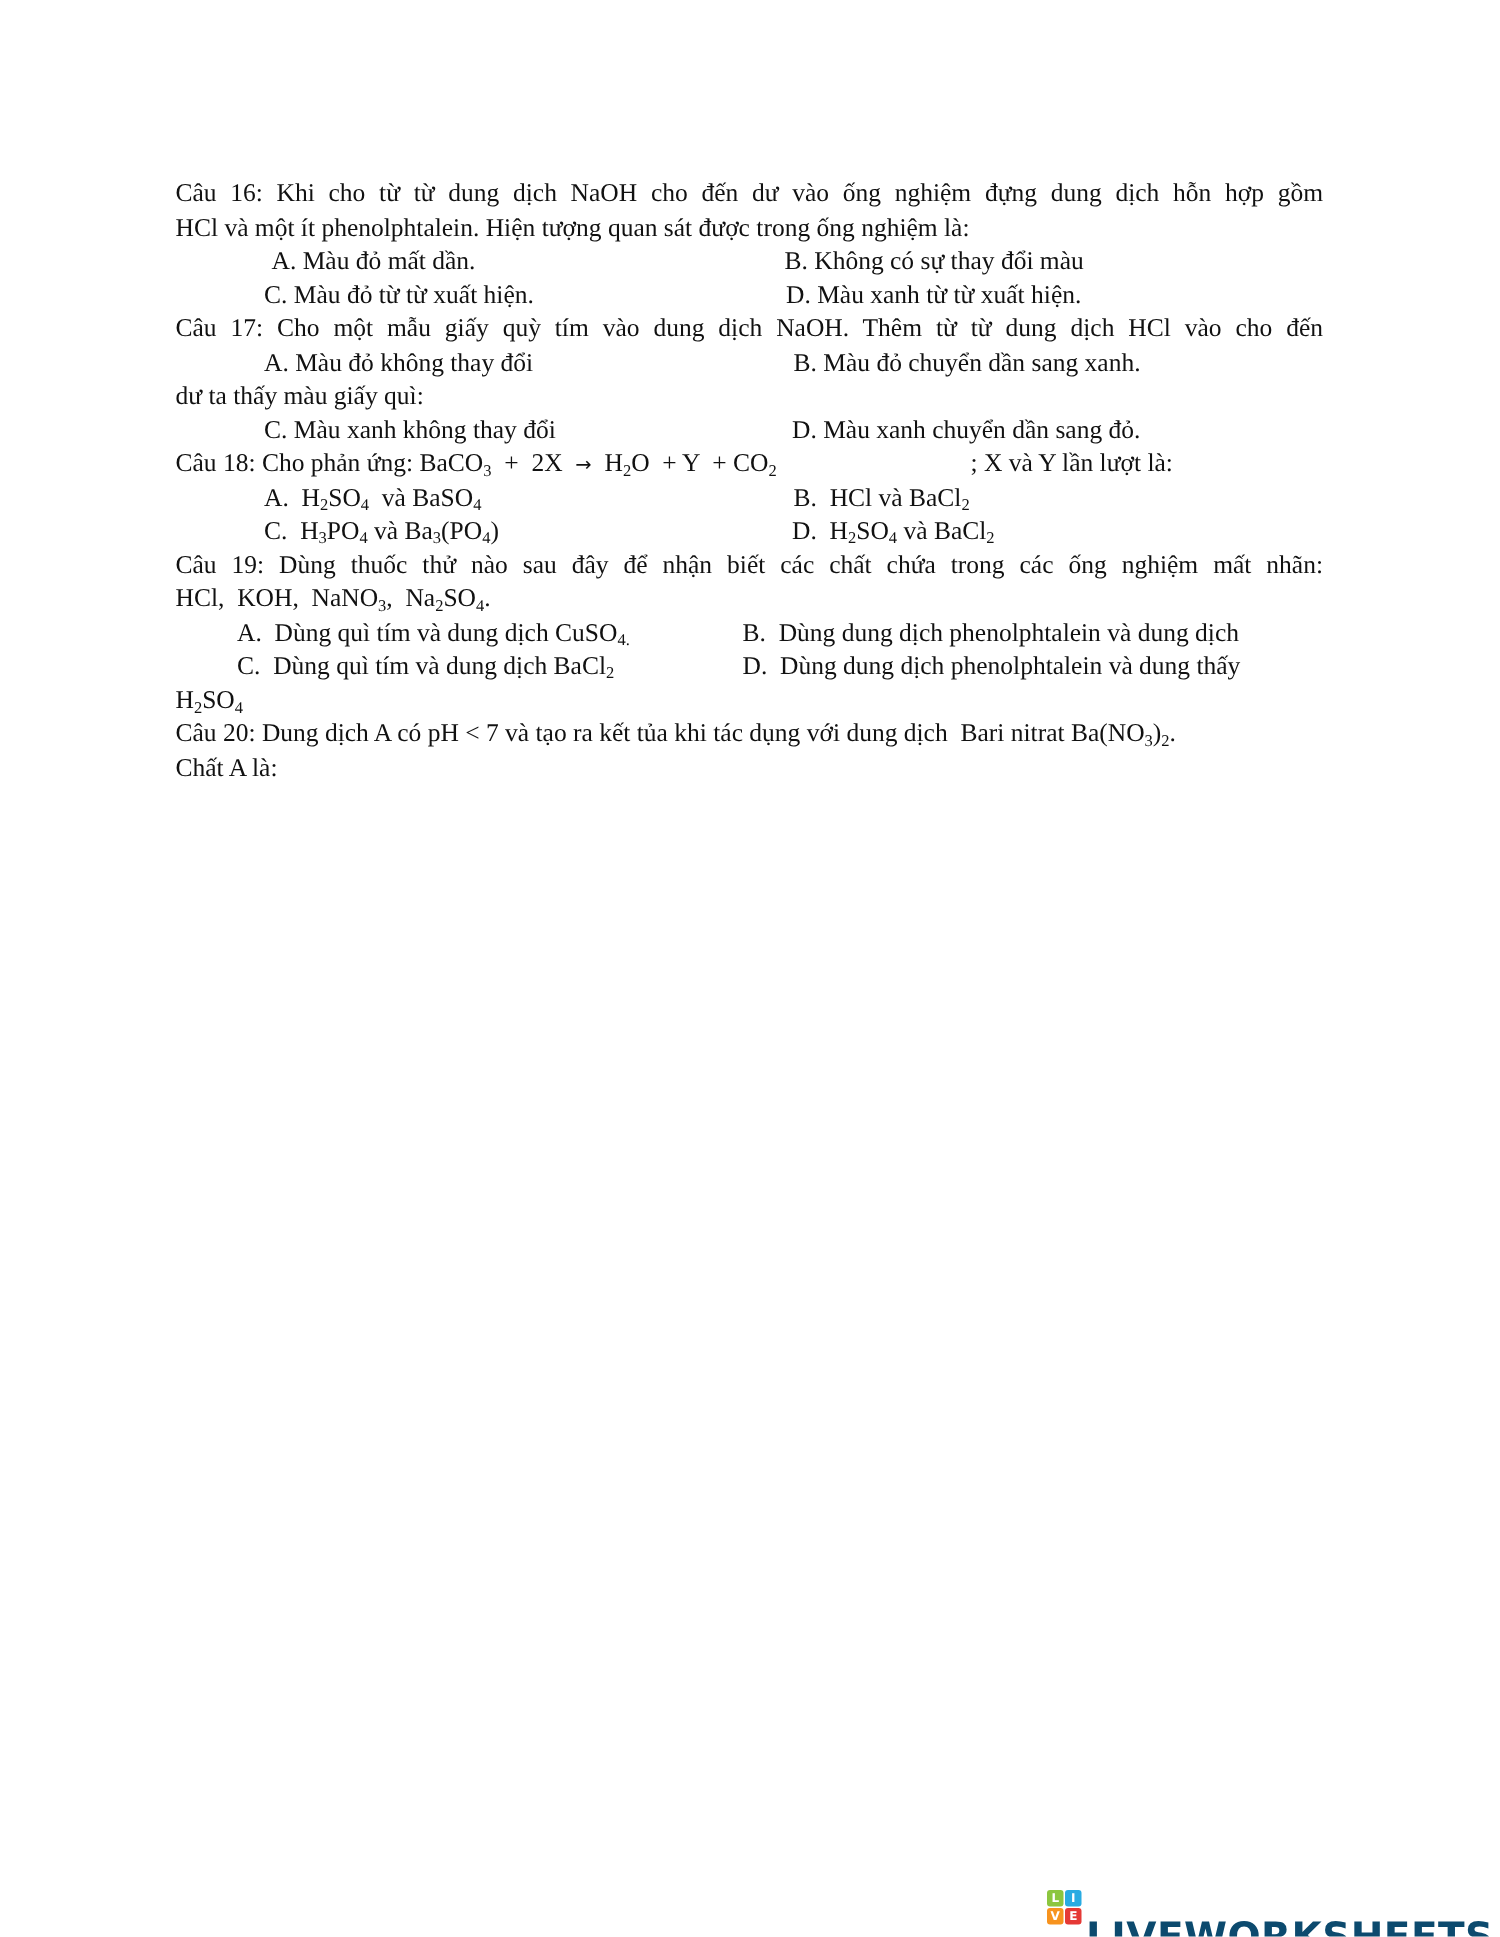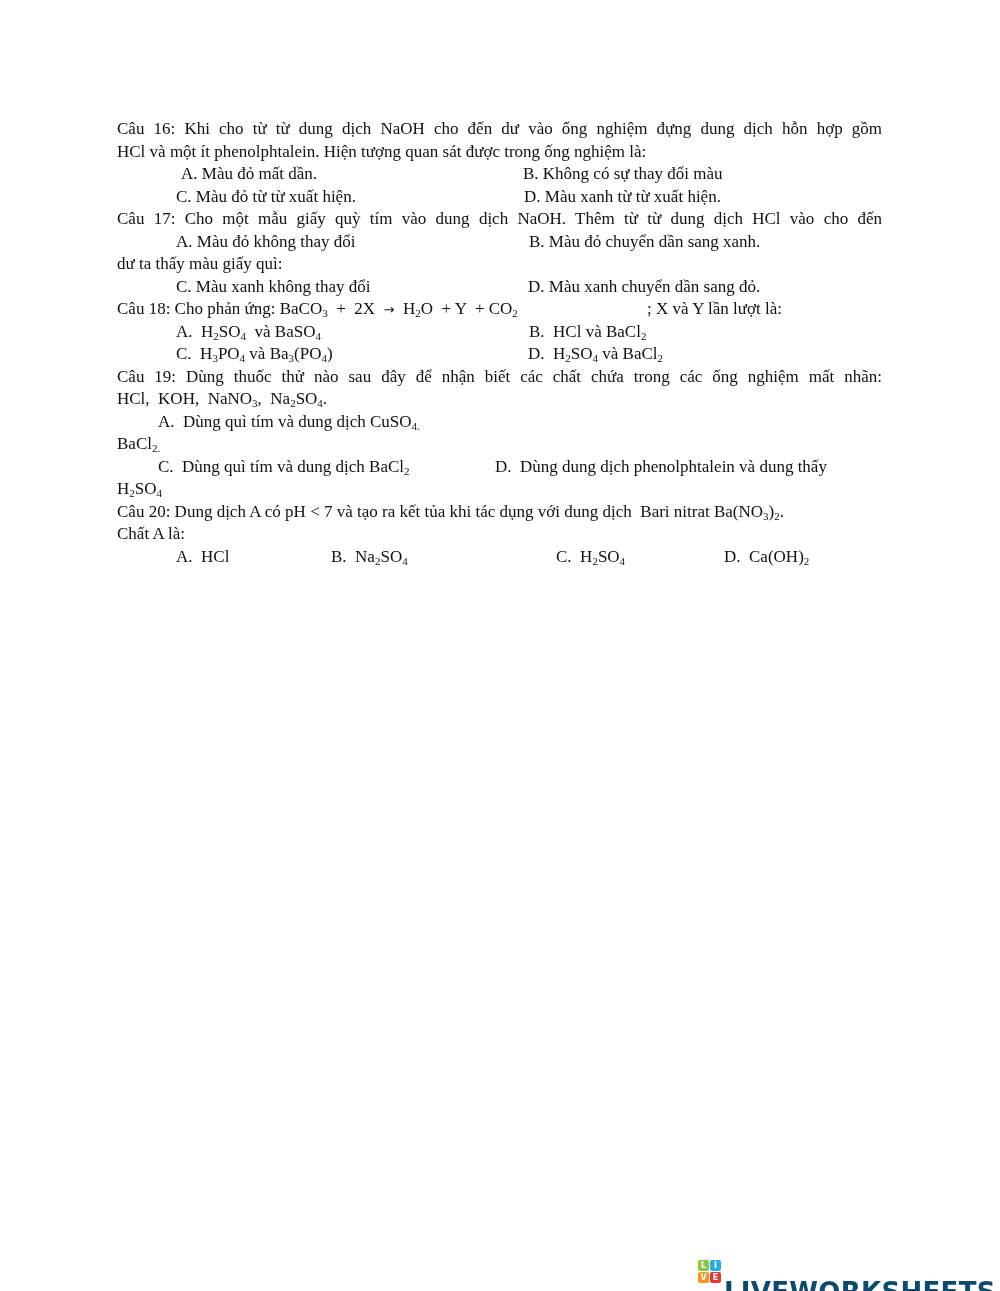--- a/index.html
+++ b/index.html
@@ -59,38 +59,32 @@
       <span class="opt" style="left:59px;white-space:pre"><span>C.  H</span><sub>3</sub><span>PO</span><sub>4</sub><span> và Ba</span><sub>3</sub><span>(PO</span><sub>4</sub><span>)</span></span>
       <span class="opt" style="left:411px;white-space:pre"><span>D.  H</span><sub>2</sub><span>SO</span><sub>4</sub><span> và BaCl</span><sub>2</sub></span>
     </div>
   </div>
 
   <div>
     <div class="line just"><span class="q-label">Câu 19:</span><span> Dùng thuốc thử nào sau đây để nhận biết các chất chứa trong các ống nghiệm mất nhãn:</span></div>
     <div class="line" style="white-space:pre"><span>HCl,  KOH,  NaNO</span><sub>3</sub><span>,  Na</span><sub>2</sub><span>SO</span><sub>4</sub><span>.</span></div>
     <div class="line">
       <span class="opt" style="left:41px;white-space:pre"><span>A.  Dùng quì tím và dung dịch CuSO</span><sub>4.</sub></span>
+      <span class="opt" style="left:378px;white-space:pre"><span>B.  Dùng dung dịch phenolphtalein và dung dịch</span></span>
     </div>
-    <div class="line" style="white-space:pre"><span>BaCl</span><sub>2.</sub></div>
     <div class="line">
       <span class="opt" style="left:41px;white-space:pre"><span>C.  Dùng quì tím và dung dịch BaCl</span><sub>2</sub></span>
       <span class="opt" style="left:378px;white-space:pre"><span>D.  Dùng dung dịch phenolphtalein và dung thấy</span></span>
     </div>
     <div class="line" style="white-space:pre"><span>H</span><sub>2</sub><span>SO</span><sub>4</sub></div>
   </div>
 
   <div>
     <div class="line" style="white-space:pre"><span class="q-label">Câu 20:</span><span> Dung dịch A có pH &lt; 7 và tạo ra kết tủa khi tác dụng với dung dịch  Bari nitrat Ba(NO</span><sub>3</sub><span>)</span><sub>2</sub><span>.</span></div>
     <div class="line">Chất A là:</div>
-    <div class="line">
-      <span class="opt" style="left:59px;white-space:pre"><span>A.  HCl</span></span>
-      <span class="opt" style="left:214px;white-space:pre"><span>B.  Na</span><sub>2</sub><span>SO</span><sub>4</sub></span>
-      <span class="opt" style="left:439px;white-space:pre"><span>C.  H</span><sub>2</sub><span>SO</span><sub>4</sub></span>
-      <span class="opt" style="left:607px;white-space:pre"><span>D.  Ca(OH)</span><sub>2</sub></span>
-    </div>
   </div>
 </div>
 
 <div class="logo">
   <div class="logo-grid">
     <div class="logo-cell" id="lc0" style="background: rgb(140, 198, 63);">L</div>
     <div class="logo-cell" id="lc1" style="background: rgb(41, 171, 226);">I</div>
     <div class="logo-cell" id="lc2" style="background: rgb(247, 147, 30);">V</div>
     <div class="logo-cell" id="lc3" style="background: rgb(229, 57, 53);">E</div>
   </div>

